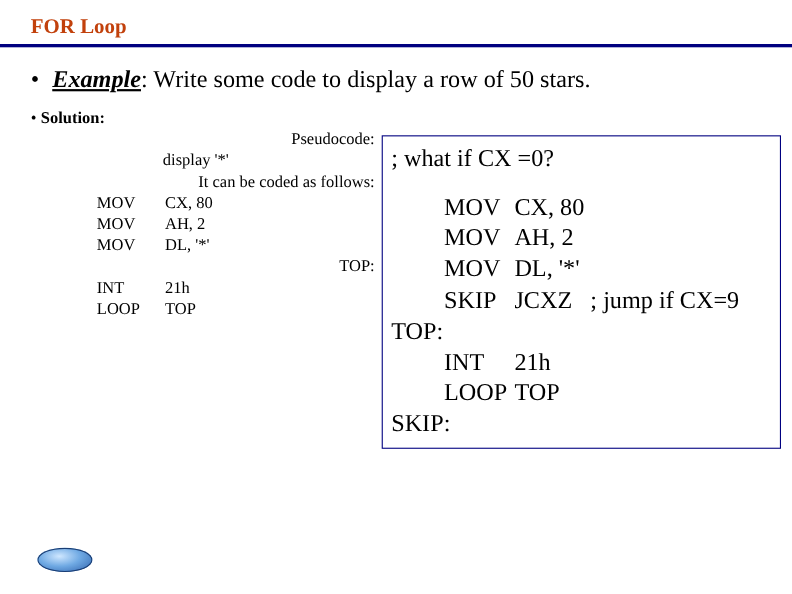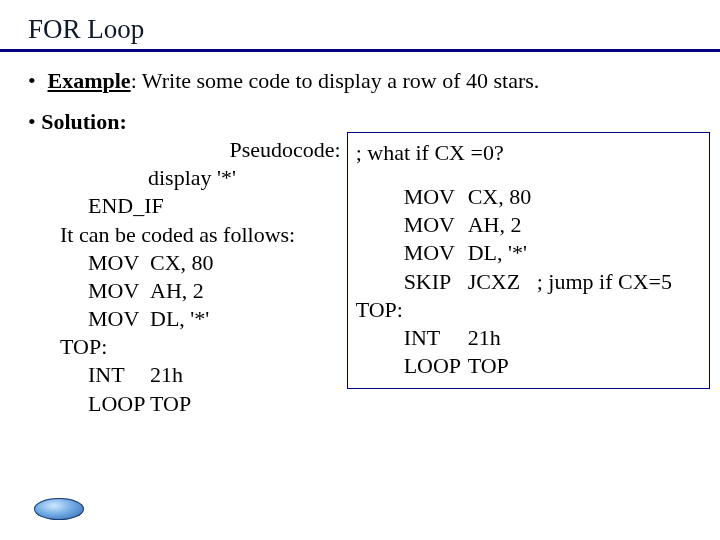--- a/index.html
+++ b/index.html
@@ -13,23 +13,23 @@
     overflow: hidden;
   }
   .slide {
     position: relative;
     width: 720px;
     height: 540px;
     box-sizing: border-box;
     padding: 14px 10px 10px 28px;
   }
   .title {
-    font-size: 27px;
-    font-weight: normal;
-    color: #0f172a;
+    font-size: 19px;
+    font-weight: bold;
+    color: #c2410c;
     margin: 0 0 4px 0;
   }
   .title-underline {
     height: 3px;
     background: #000080;
     margin: 4px 0 16px -28px;
     width: 720px;
   }
   .bullet {
     font-size: 22px;
@@ -37,35 +37,36 @@
   }
   .bullet .dot {
     display: inline-block;
     width: 14px;
   }
   .label {
     font-weight: bold;
   }
   .underline {
     text-decoration: underline;
+    font-style: italic;
   }
   .cols {
     display: flex;
     align-items: flex-start;
   }
   .left {
     width: 315px;
-    font-size: 22px;
+    font-size: 15px;
     line-height: 1.28;
   }
   .left .l0 { padding-left: 0px; }
   .left .l1 { padding-left: 14px; text-align: right; }
   .left .l2 { padding-left: 60px; }
   .left .l3 { padding-left: 120px; }
-  .left .l4 { padding-left: 32px; }
+  .left .l4 { padding-left: 32px; text-align: right; }
   .left .mn { display: inline-block; width: 62px; }
   .right {
     margin-left: 6px;
     margin-top: 24px;
     border: 1px solid #000080;
     width: 366px;
     box-sizing: border-box;
     padding: 6px 6px 8px 8px;
     font-size: 22px;
     line-height: 1.28;
@@ -92,52 +93,52 @@
 </head>
 <body>
 
 <div class="slide">
 
   <div class="title">FOR Loop</div>
   <div class="title-underline"></div>
 
   <div class="bullet">
     <span class="dot">•</span>
-    <span class="label underline">Example</span><span>: Write some code to display a row of 40 stars.</span>
+    <span class="label underline">Example</span><span>: Write some code to display a row of 50 stars.</span>
   </div>
 
   <div class="cols">
 
     <div class="left">
       <div class="l0">
         <span class="dot">•</span>
         <span class="label">Solution:</span>
       </div>
       <div class="l1">Pseudocode:</div>
       <div class="l3">display '*'</div>
-      <div class="l2">END_IF</div>
       <div class="l4">It can be coded as follows:</div>
 
       <div class="l2"><span class="mn">MOV</span><span>CX, 80</span></div>
       <div class="l2"><span class="mn">MOV</span><span>AH, 2</span></div>
       <div class="l2"><span class="mn">MOV</span><span>DL, '*'</span></div>
       <div class="l4">TOP:</div>
       <div class="l2"><span class="mn">INT</span><span>21h</span></div>
       <div class="l2"><span class="mn">LOOP</span><span>TOP</span></div>
     </div>
 
     <div class="right">
       <div class="q">; what if CX =0?</div>
       <div class="ind1"><span class="mn">MOV</span><span>CX, 80</span></div>
       <div class="ind1"><span class="mn">MOV</span><span>AH, 2</span></div>
       <div class="ind1"><span class="mn">MOV</span><span>DL, '*'</span></div>
-      <div class="ind1"><span class="mn">SKIP</span><span>JCXZ</span>&nbsp;&nbsp;&nbsp;<span>; jump if CX=5</span></div>
+      <div class="ind1"><span class="mn">SKIP</span><span>JCXZ</span>&nbsp;&nbsp;&nbsp;<span>; jump if CX=9</span></div>
       <div>TOP:</div>
       <div class="ind1"><span class="mn">INT</span><span>21h</span></div>
       <div class="ind1"><span class="mn">LOOP</span><span>TOP</span></div>
+      <div>SKIP:</div>
     </div>
 
   </div>
 
   <div class="logo">
     <div class="globe"></div>
   </div>
 
 </div>
 

